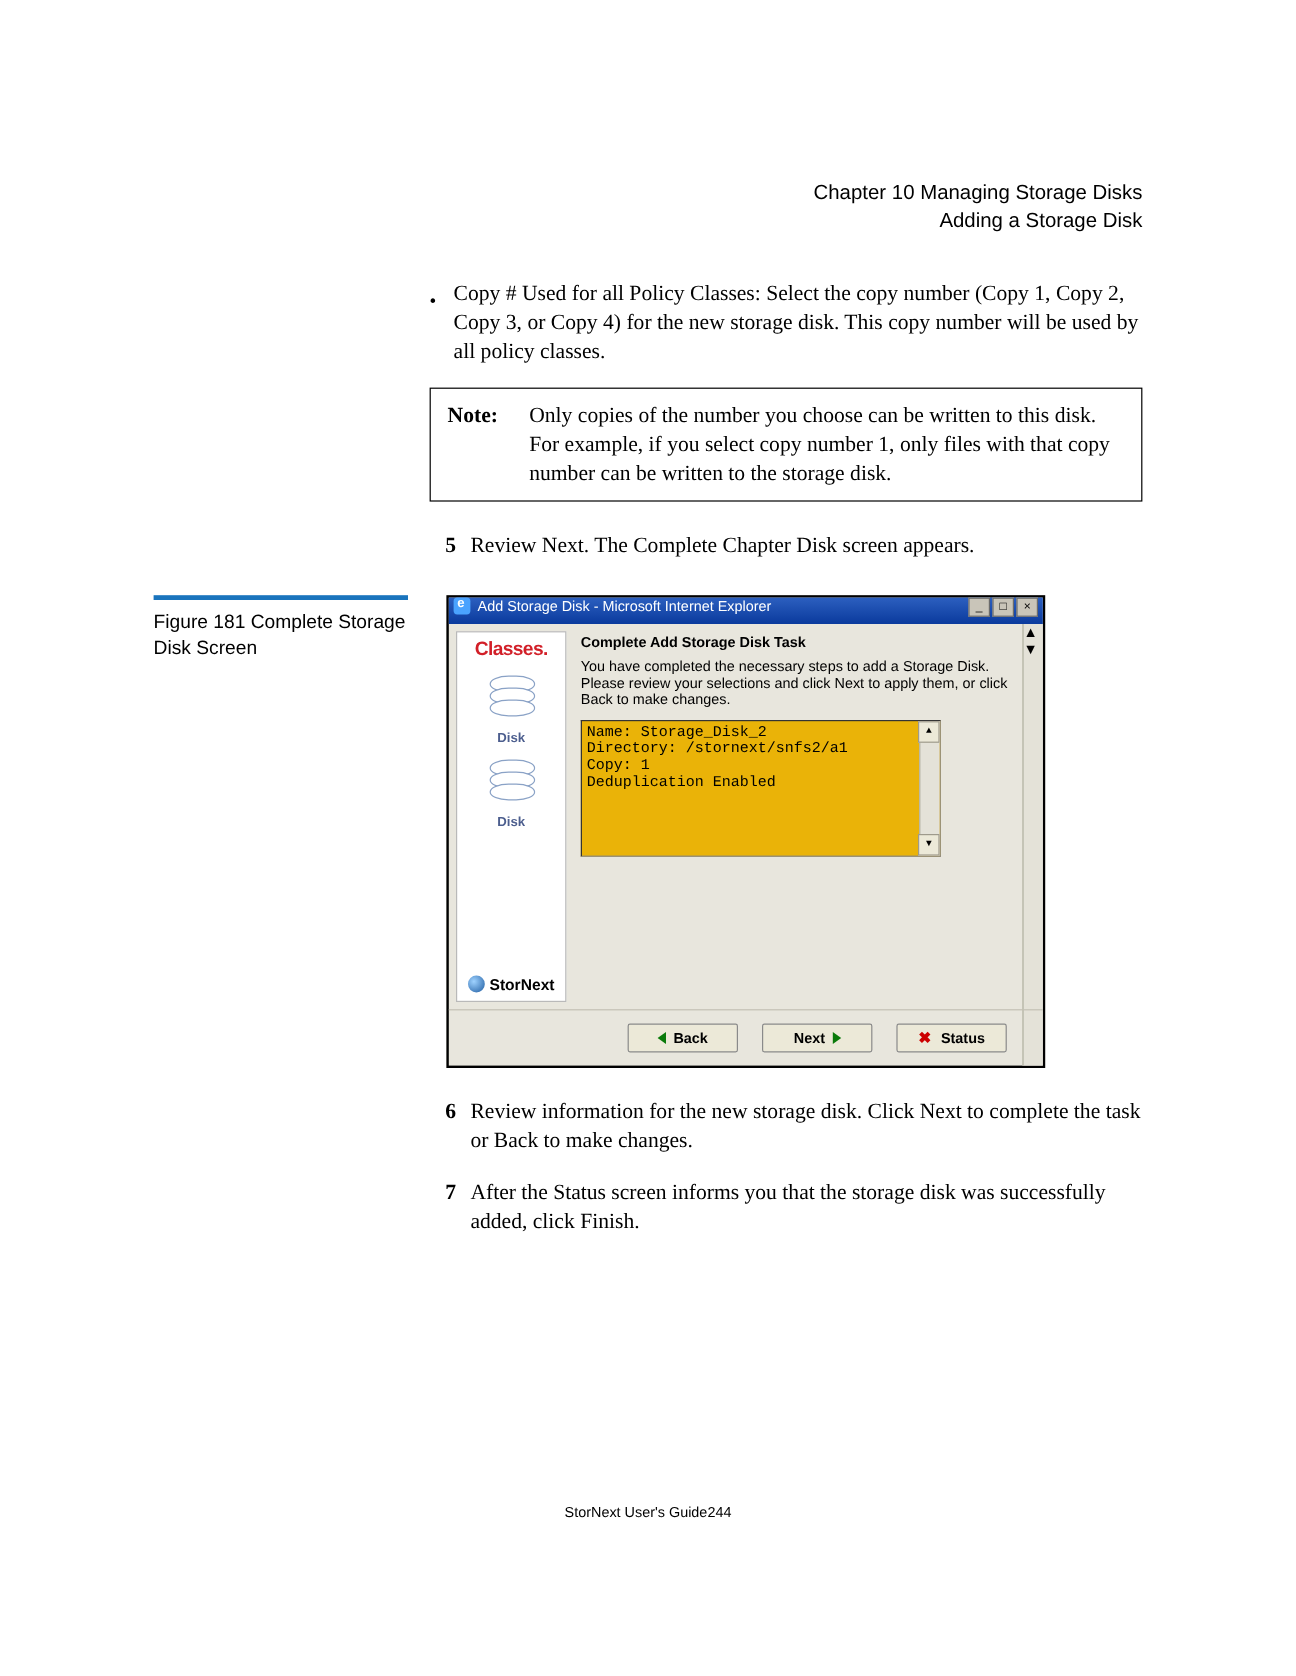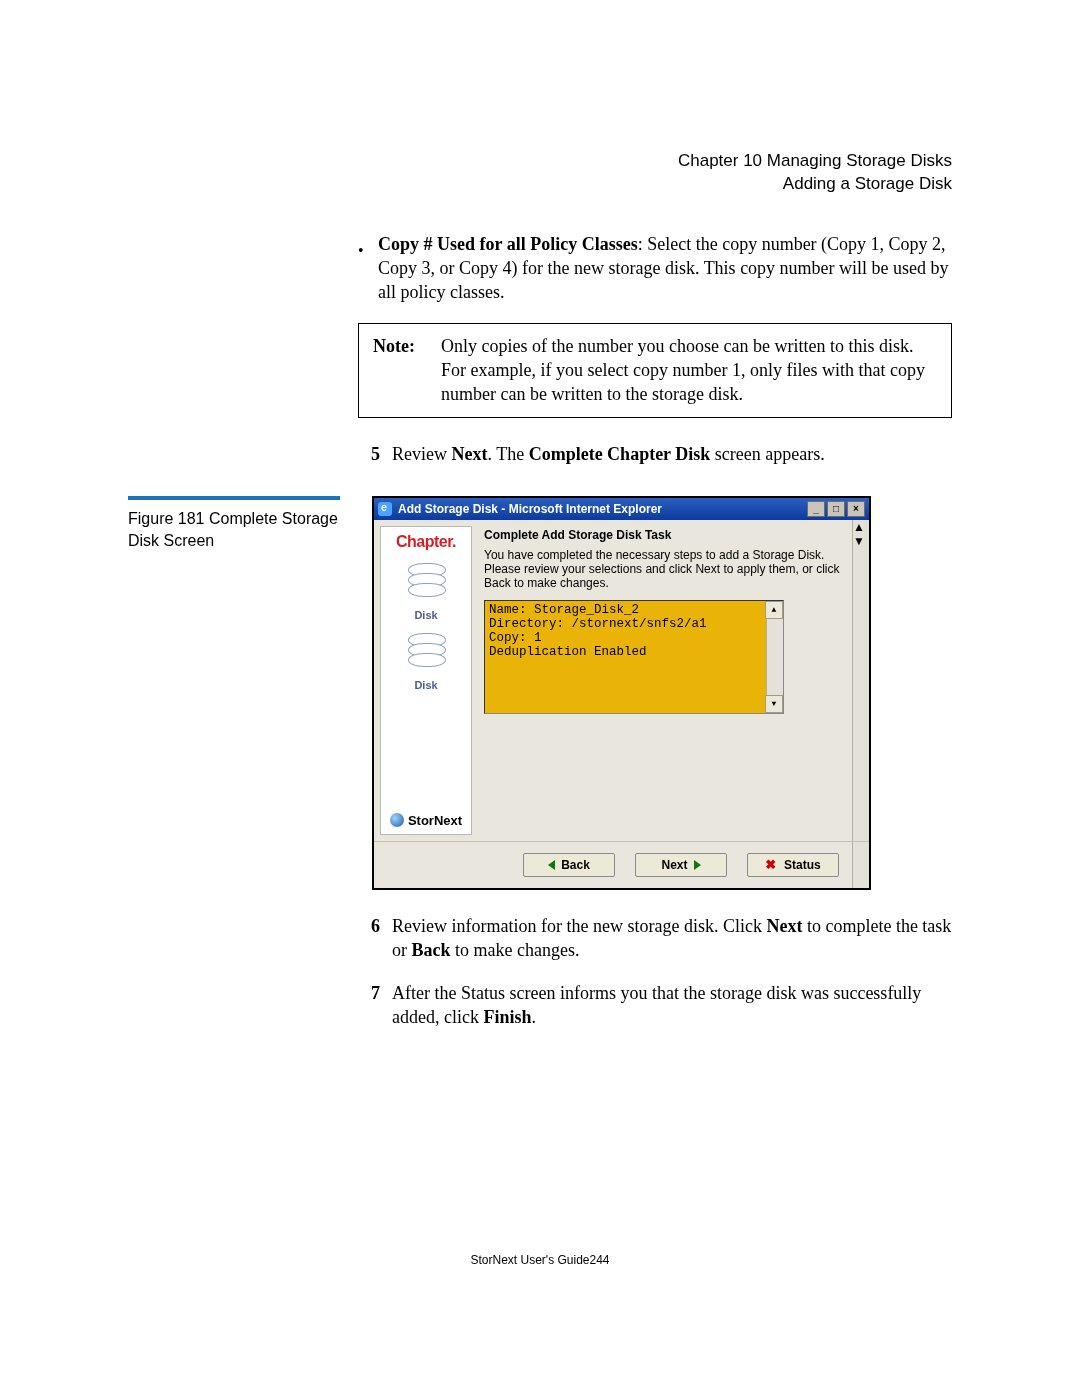--- a/index.html
+++ b/index.html
@@ -6,25 +6,25 @@
 .page{width:1080px;height:1397px;position:relative;box-sizing:border-box;padding:150px 128px 0 128px}
 .hdr{text-align:right;font-size:17px;line-height:1.35;margin-bottom:36px}
 .body-block{margin-left:230px}
 .bullet{display:flex;gap:12px;font-size:18px;font-family:'Book Antiqua',Palatino,serif;line-height:1.35;margin-bottom:18px}
 .bullet .dot{width:8px;flex:none;padding-top:6px}
 .bullet .dot::before{content:"•";font-size:16px}
 .notebox{border:1px solid #000;padding:10px 14px;margin:10px 0 24px 0;display:flex;gap:12px;font-family:'Book Antiqua',Palatino,serif;font-size:18px;line-height:1.35}
 .notebox .lbl{font-weight:bold;flex:none;width:56px}
 .step{display:flex;gap:12px;font-size:18px;font-family:'Book Antiqua',Palatino,serif;line-height:1.35;margin:18px 0}
 .step .num{font-weight:bold;flex:none;width:22px;text-align:right}
-.b{font-weight:bold}
+.b{font-weight:normal}
 .fig-row{display:flex;gap:32px;margin-top:30px}
 .fig-cap{width:212px;font-size:16px;line-height:1.35;border-top:4px solid #1a74bd;padding-top:8px}
 .ss{width:495px;height:390px;border:2px solid #000;background:#e8e6dd;position:relative;font-family:Tahoma,Arial,sans-serif;font-size:12px;color:#000}
-.titlebar{height:22px;background:linear-gradient(#2c5fbf,#0a3a9d);color:#fff;font-weight:bold;font-size:12px;display:flex;align-items:center;padding:0 4px;gap:6px}
+.titlebar{height:22px;background:linear-gradient(#2c5fbf,#0a3a9d);color:#fff;font-weight:normal;font-size:12px;display:flex;align-items:flex-start;padding:0 4px;gap:6px}
 .titlebar .ie-icon{width:14px;height:14px;background:#4aa3ff;border-radius:3px;position:relative;display:inline-block}
 .titlebar .ie-icon::after{content:"e";color:#fff;font-size:11px;font-weight:bold;position:absolute;left:3px;top:-1px}
 .winbtns{margin-left:auto;display:flex;gap:2px}
 .winbtns span{width:16px;height:14px;background:#c9c5b9;border:1px solid #6b6b6b;display:flex;align-items:center;justify-content:center;font-size:10px;color:#000;line-height:1}
 .ss-body{position:absolute;top:22px;left:0;right:0;bottom:0;display:flex;flex-direction:column}
 .ss-main{flex:1;display:flex;overflow:hidden}
 .sidebar{width:90px;background:#fff;border:1px solid #b9b9b9;margin:6px 0 6px 6px;display:flex;flex-direction:column;align-items:center;padding:6px 0;gap:4px}
 .qlogo{font-weight:bold;color:#d21f28;font-size:16px;letter-spacing:-0.5px}
 .disk-stack{width:44px;height:40px;position:relative;margin-top:8px}
 .disk-stack .d{position:absolute;left:4px;width:36px;height:12px;border:1.5px solid #8aa2c6;border-radius:50%/60%;background:#fff}
@@ -89,21 +89,21 @@
           <span>×</span>
         </span>
       </div>
       <div class="sb-outer">
         <div class="sbbtn" style="top:0">▲</div>
         <div class="sbbtn" style="bottom:0">▼</div>
       </div>
       <div class="ss-body">
         <div class="ss-main">
           <div class="sidebar">
-            <div class="qlogo">Chapter.</div>
+            <div class="qlogo">Classes.</div>
             <div class="disk-stack">
                 <div class="d d1"></div>
                 <div class="d d2"></div>
                 <div class="d d3"></div>
               </div>
             <div class="dlabel">Disk</div>
             <div class="disk-stack">
                 <div class="d d1"></div>
                 <div class="d d2"></div>
                 <div class="d d3"></div>

